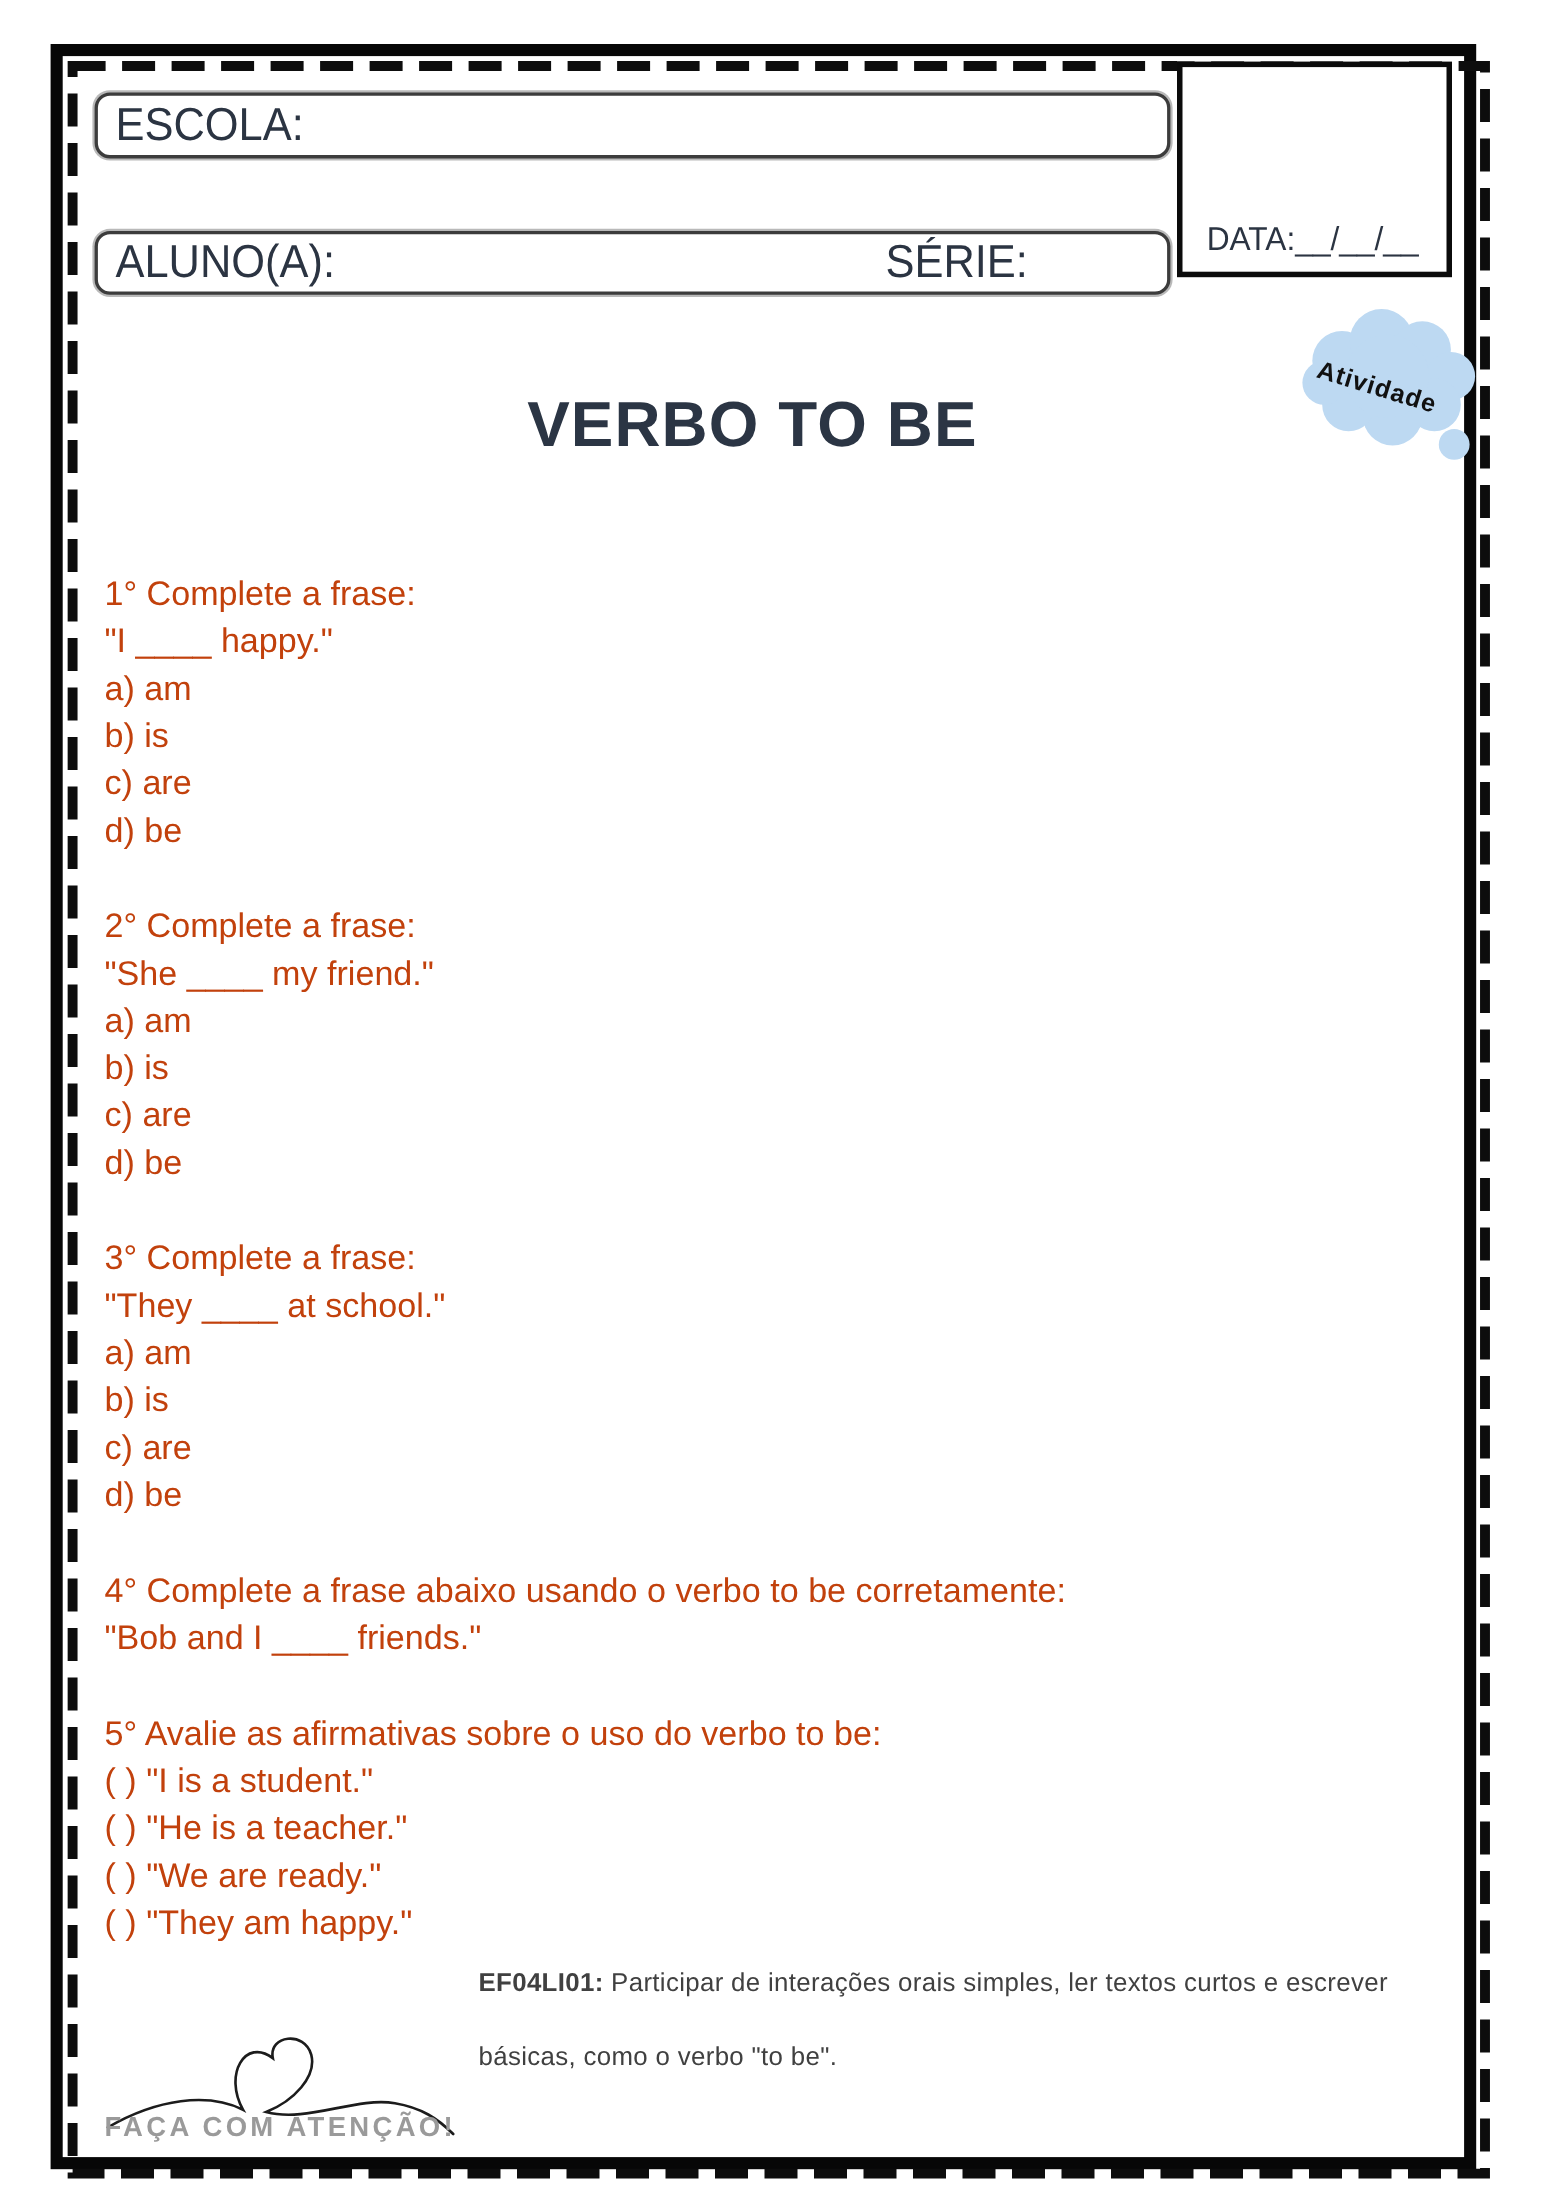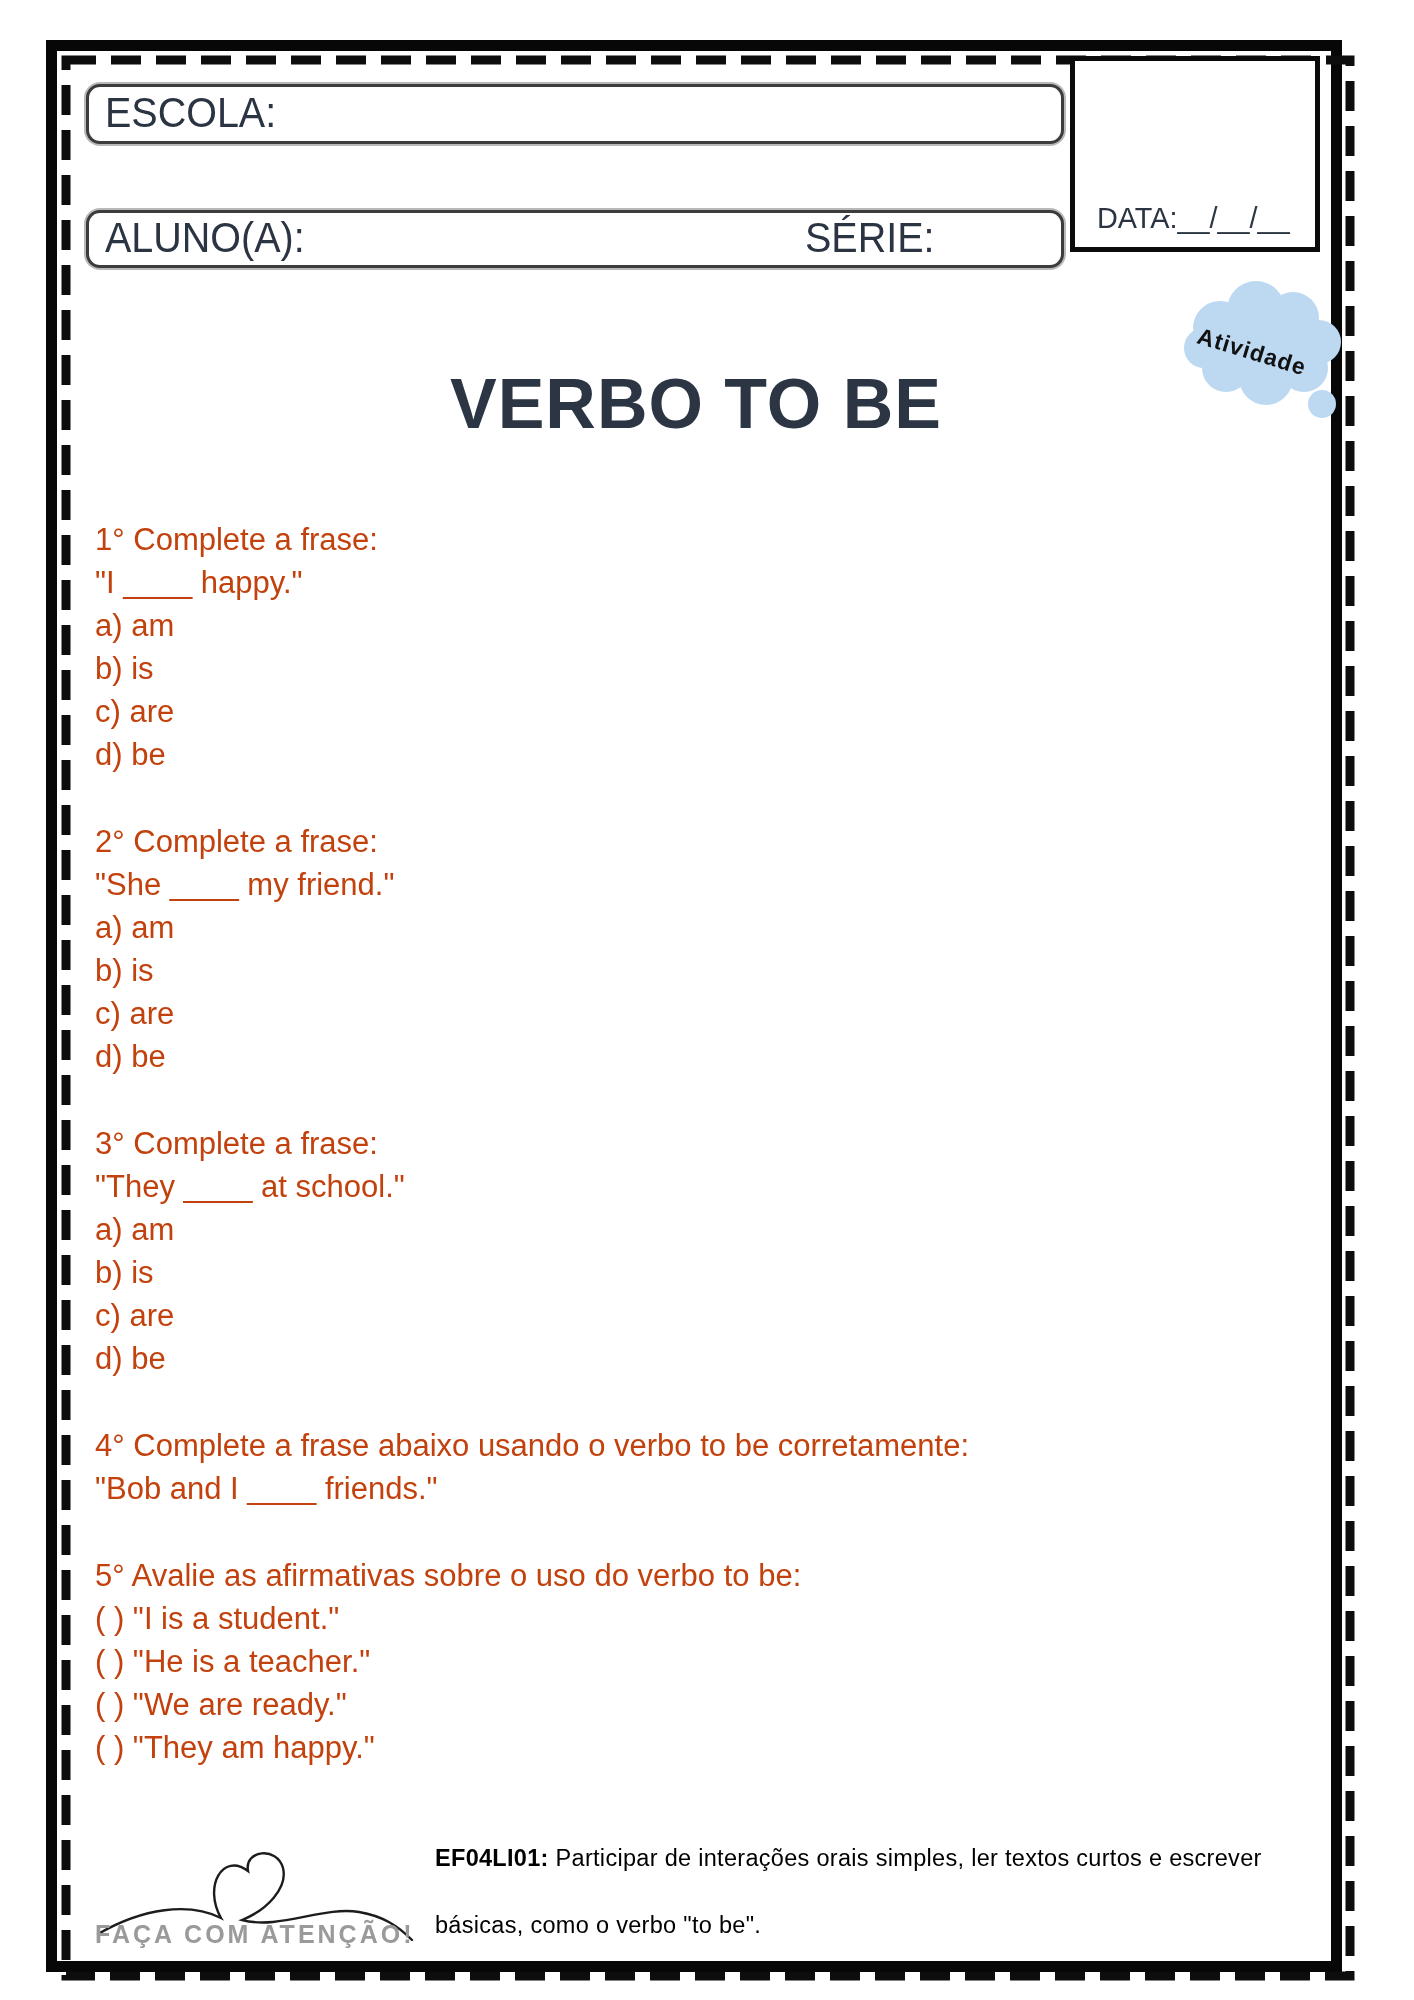--- a/index.html
+++ b/index.html
@@ -86,23 +86,23 @@
     transform: rotate(17deg);
     transform-origin: left center;
     white-space: nowrap;
     letter-spacing: 1px;
   }
   
   .title {
     position: absolute;
     left: 0; top: 348px;
     width: 1360px;
-    margin: 16px;
+    margin: 4px;
     text-align: center;
-    font-size: 70px;
+    font-size: 58px;
     font-weight: 800;
     letter-spacing: 1px;
     color: #2b3544;
   }
   
   .questions {
     position: absolute;
     left: 95px; top: 518px;
     width: 1200px;
     color: #c2410c;
@@ -126,25 +126,25 @@
     width: 320px;
     text-align: left;
     font-size: 25px;
     font-weight: 700;
     letter-spacing: 3px;
     color: #9a9a9a;
     white-space: nowrap;
   }
   .footer-right {
     position: absolute;
-    left: 435px; top: 1842px;
+    left: 435px; top: 1786px;
     width: 900px;
     font-size: 23.5px;
     line-height: 33.5px;
-    color: #000000;
+    color: #404040;
     letter-spacing: 0.3px;
   }
   .footer-right b { font-weight: 800; }
 </style>
 </head>
 <body>
 
 <div class="page">
 
   <div class="outer-border"></div>

